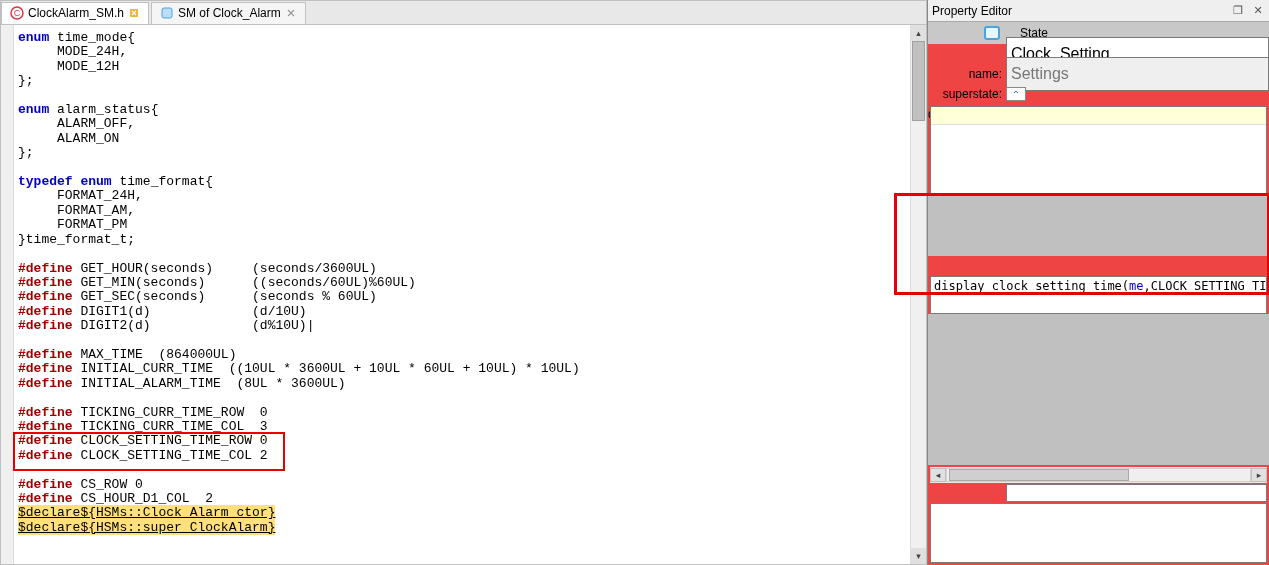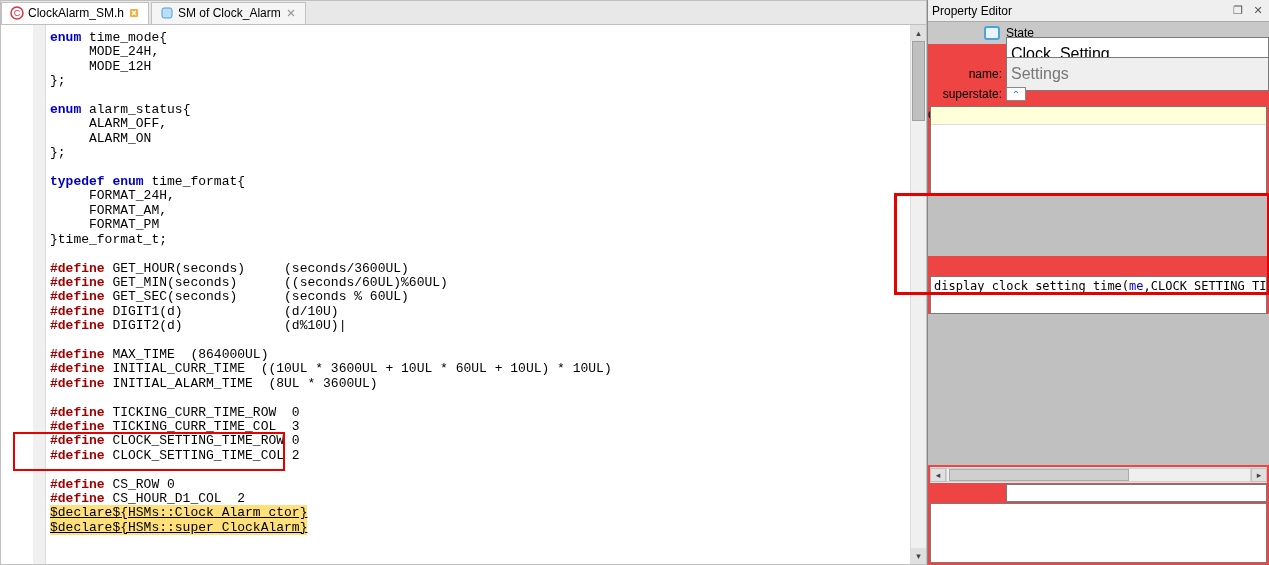--- a/index.html
+++ b/index.html
@@ -17,41 +17,41 @@
     .right-panel { width: 342px; display: flex; flex-direction: column; background: #ef4444; border-left: 1px solid #888; }
 
     
     .tab-bar { display: flex; align-items: center; height: 24px; background: #e8e8e8; border-bottom: 1px solid #c0c0c0; }
     .tab { display: flex; align-items: center; gap: 4px; padding: 2px 8px; height: 22px; background: #f5f5f5; border: 1px solid #c0c0c0; border-bottom: none; margin-right: 2px; cursor: pointer; }
     .tab.active { background: #fff; }
     .tab-icon { width: 14px; height: 14px; display: inline-flex; align-items: center; justify-content: center; font-size: 11px; }
     .tab-close { width: 12px; height: 12px; display: inline-flex; align-items: center; justify-content: center; color: #888; font-size: 10px; cursor: pointer; }
 
     
-    .code-wrap { flex: 1; position: relative; overflow: hidden; display: flex; padding-left: 32px; }
+    .code-wrap { flex: 1; position: relative; overflow: hidden; display: flex; }
     .gutter-left { width: 13px; background: #f0f0f0; border-right: 1px solid #ddd; }
     .code-area { flex: 1; padding: 6px 4px; font-family: Consolas, "Courier New", monospace; font-size: 13px; line-height: 14.4px; white-space: pre; overflow: hidden; position: relative; }
     .code-line { display: block; }
     .kw { color: #0000c0; font-weight: bold; }
     .pp { color: #a00000; font-weight: bold; }
     .declare { background: #ffe07a; text-decoration: underline; color: #000; }
     .scroll-v { width: 16px; background: #f0f0f0; display: flex; flex-direction: column; border-left: 1px solid #ddd; }
     .scroll-arrow { height: 16px; display: flex; align-items: center; justify-content: center; font-size: 9px; color: #444; background: #e0e0e0; cursor: pointer; }
     .scroll-track { flex: 1; background: #f0f0f0; position: relative; }
     .scroll-thumb { position: absolute; top: 0; left: 1px; right: 1px; height: 80px; background: #c0c0c0; border: 1px solid #a0a0a0; }
 
     .highlight-box-left { position: absolute; border: 2px solid #e60000; pointer-events: none; }
 
     
     .pe-header { display: flex; align-items: center; justify-content: space-between; height: 22px; background: #efefef; border-bottom: 1px solid #aaa; padding: 0 4px; }
     .pe-header-icons { display: flex; gap: 6px; }
     .pe-header-icon { width: 14px; height: 14px; display: inline-flex; align-items: center; justify-content: center; color: #555; cursor: pointer; font-size: 11px; }
 
     .pe-body { flex: 1; display: flex; flex-direction: column; overflow: hidden; }
-    .state-row { display: flex; align-items: center; height: 22px; background: #c8c8c8; padding-left: 56px; gap: 6px; }
+    .state-row { display: flex; align-items: center; height: 22px; background: #c8c8c8; padding-left: 56px; gap: 20px; }
     .state-icon { width: 16px; height: 14px; border: 2px solid #4aa3df; border-radius: 3px; background: #eaf4fb; }
 
     .field-row { display: flex; align-items: center; height: 20px; }
     .field-label { width: 78px; text-align: right; padding-right: 4px; color: #000; margin-top: 40px; }
     .field-input { flex: 1; height: 18px; border: 1px solid #7a7a7a; background: #fff; padding: 16px 4px; font-size: 16px; font-family: inherit; }
     .field-input.readonly { background: #efefef; color: #777; }
 
     .doc-toggle { width: 20px; height: 14px; border: 1px solid #888; background: #fff; display: inline-flex; align-items: center; justify-content: center; font-size: 10px; color: #2a76b5; }
 
     .doc-area { height: 90px; margin: 2px 2px 0 2px; border: 1px solid #7a7a7a; background: #fff; position: relative; }

